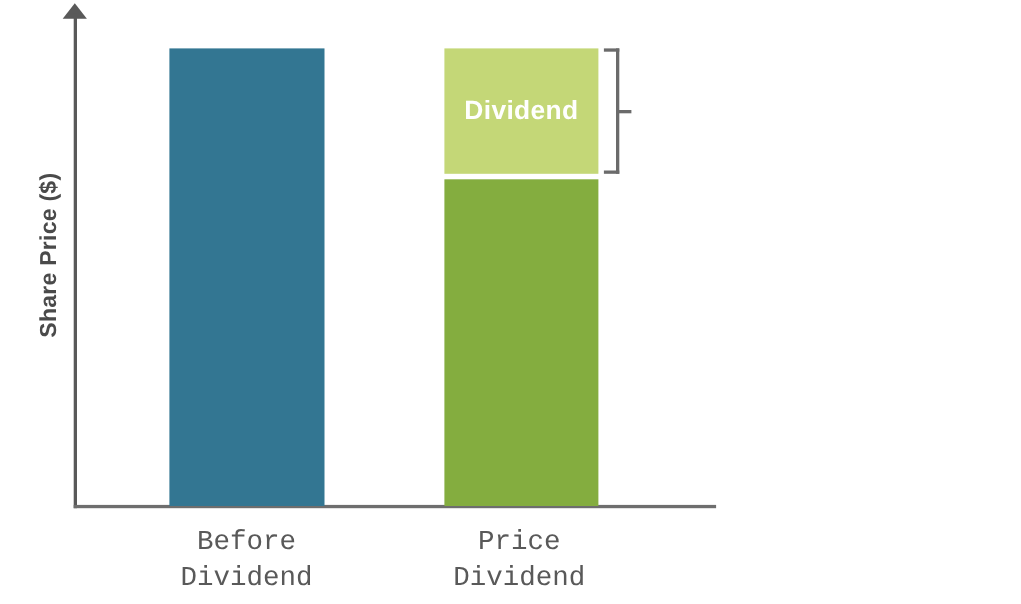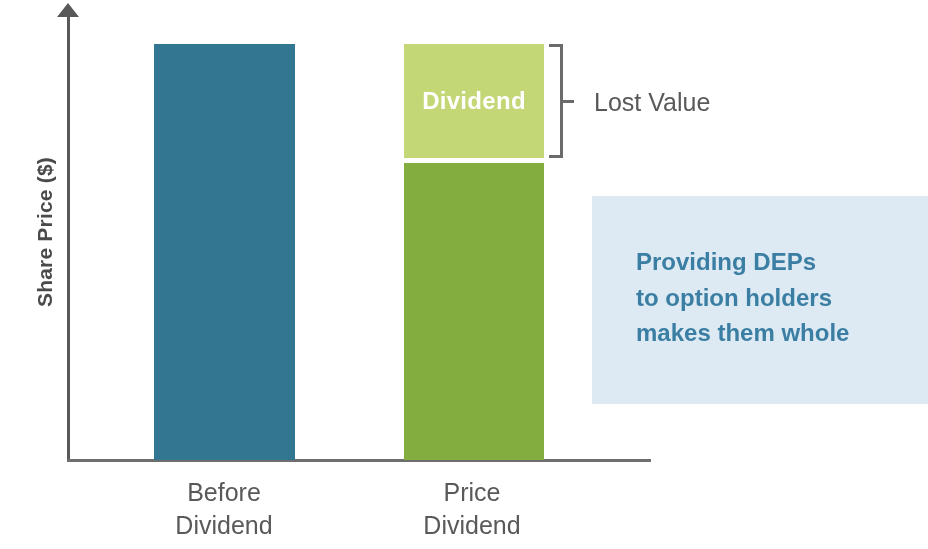--- a/index.html
+++ b/index.html
@@ -96,20 +96,21 @@
 
   
   .cat-label {
     position: absolute;
     top: 476px;
     width: 220px;
     text-align: center;
     font-size: 25px;
     color: #595959;
     line-height: 1.32;
+    font-family: Liberation Mono, monospace;
   }
   .cat-label-before { left: 114px; }
   .cat-label-after  { left: 362px; }
 
   
   .bracket {
     position: absolute;
     left: 549px;
     top: 44px;
     width: 22px;
@@ -205,23 +206,15 @@
     <span>Price</span><br>
     <span>Dividend</span>
   </div>
 
   <div class="bracket">
     <div class="bracket-arm-top"></div>
     <div class="bracket-spine"></div>
     <div class="bracket-arm-bottom"></div>
     <div class="bracket-tick"></div>
   </div>
-  <div class="lost-value-label">Lost Value</div>
-
-  <div class="callout">
-    <div class="callout-text">
-      <span class="callout-line">Providing DEPs</span>
-      <span class="callout-line">to option holders</span>
-      <span class="callout-line">makes them whole</span>
-    </div>
-  </div>
+
 
 </div>
 
 </body></html>

